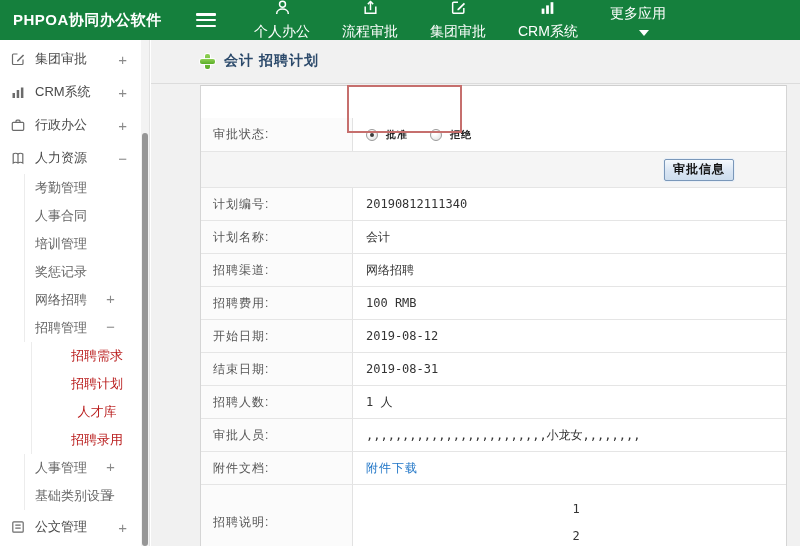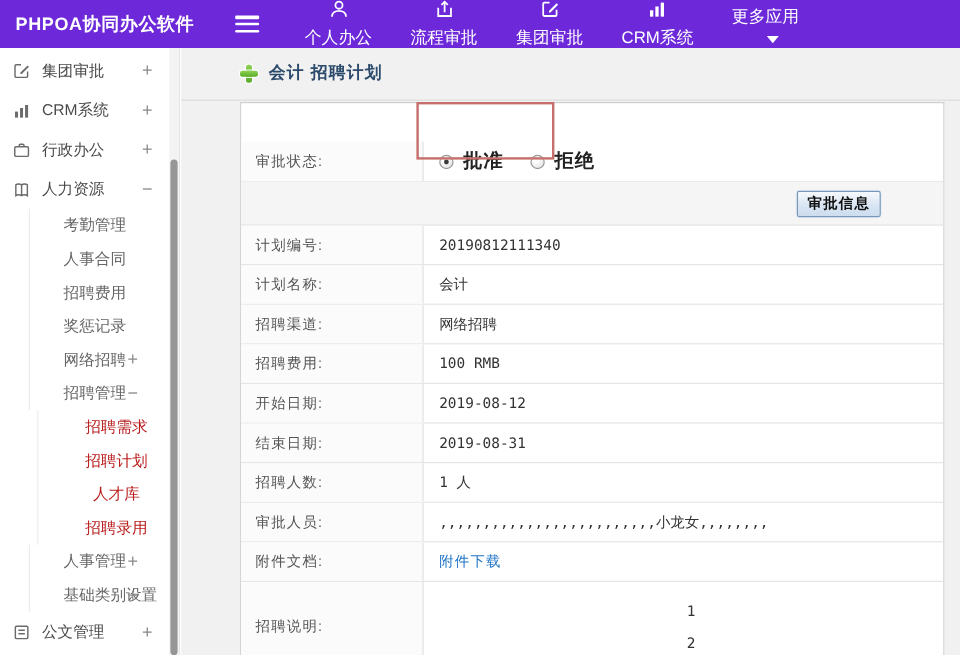--- a/index.html
+++ b/index.html
@@ -1,37 +1,37 @@
 <!DOCTYPE html>
 <html><head>
 <meta charset="utf-8">
 <style>
   * { margin:0; padding:0; box-sizing:border-box; }
   html,body { width:800px; height:546px; overflow:hidden; background:#fff;
     font-family:"Liberation Sans","DejaVu Sans",sans-serif; }
 
   
   .topnav { position:absolute; left:0; top:0; width:800px; height:40px;
-    background:#6d28d9; display:flex; align-items:center; color:#fff; z-index:30; }
+    background:#15803d; display:flex; align-items:center; color:#fff; z-index:30; }
   .logo { width:196px; padding-left:13px; font-size:15px; font-weight:600; letter-spacing:.5px; }
   .hamburger { width:20px; height:14px; display:flex; flex-direction:column; justify-content:space-between; cursor:pointer; margin-right:6px; }
   .hamburger i { display:block; height:2.5px; background:#fff; border-radius:1px; }
   .nav-item { display:flex; align-items:center; gap:7px; margin-left:32px; font-size:14px; cursor:pointer; white-space:nowrap;flex-direction:column; }
   .nav-item svg { display:block; }
   .caret { width:0; height:0; border-left:5px solid transparent; border-right:5px solid transparent;
     border-top:6px solid #fff; margin-left:12px; }
 
   
   .sidebar { position:absolute; left:0; top:40px; width:150px; height:506px;
     background:#fff; border-right:1px solid #e2e2e2; overflow:hidden; }
   .side-list { list-style:none; padding-top:2px; }
   .side-item { position:relative; display:flex; align-items:center; cursor:pointer; color:#4a4a4a; }
   .lvl0 { height:33px; padding-left:10px; font-size:13px; gap:9px; }
   .lvl0 svg { flex:0 0 auto; }
-  .lvl1 { height:28px; margin-left:24px; border-left:1px solid #ececec; padding-left:28px; font-size:13px; color:#666; }
+  .lvl1 { height:28px; margin-left:24px; border-left:1px solid #ececec; padding-left:10px; font-size:13px; color:#666;font-family:Liberation Mono, monospace; }
   .lvl2 { height:28px; margin-left:31px; border-left:1px solid #ececec; padding-left:13px; font-size:13px; color:#b91c1c;justify-content:center; }
   .toggle { position:absolute; top:50%; transform:translateY(-50%); font-size:15px; color:#8a8a8a; font-weight:400; }
   .lvl0 .toggle { right:22px; }
   .lvl1 .toggle { right:34px; }
   .sb-track { position:absolute; right:0; top:0; width:8px; height:506px; background:#f3f3f3; }
   .sb-thumb { position:absolute; right:1px; top:93px; width:6px; height:413px; background:#969696; border-radius:3px; cursor:grab; }
 
   
   .content { position:absolute; left:151px; top:40px; width:649px; height:506px;
     background:#f1f1f1; }
@@ -58,21 +58,21 @@
     padding-right:52px; border-bottom:1px solid #e5e5e5; }
   .approve-btn { min-width:66px; height:22px; padding:0 8px; font-size:12px; font-weight:bold; color:#111;
     background:linear-gradient(#f5f9fd,#d9e5f3 55%,#cdddee); border:1px solid #7a97b9; border-radius:2px;
     box-shadow:0 0 0 1px #e9f0f8; cursor:pointer; letter-spacing:1px;
     font-family:"Liberation Sans","DejaVu Sans",sans-serif;text-align:center; }
   .radio-group { display:flex; align-items:center; gap:8px; }
   .radio { width:12px; height:12px; border-radius:50%; border:1px solid #9a9a9a;
     background:radial-gradient(circle at 35% 30%,#fff 20%,#dcdcdc); position:relative; cursor:pointer; }
   .radio.selected::after { content:""; position:absolute; left:3px; top:3px; width:4px; height:4px;
     border-radius:50%; background:#3b3b3b; }
-  .radio-label { font-size:16px; color:#222; font-weight:bold; letter-spacing:1px; margin-right:14px; cursor:pointer; }
+  .radio-label { font-size:10px; color:#222; font-weight:bold; letter-spacing:1px; margin-right:14px; cursor:pointer; }
   .file-link { color:#2176c7; font-weight:normal; cursor:pointer; text-decoration:none; letter-spacing:1px; }
   .desc-lines { display:flex; flex-direction:column; justify-content:center; gap:13px; }
   .annotation-box { position:absolute; left:196px; top:45px; width:115px; height:48px;
     border:2px solid #c66f6d; z-index:20; pointer-events:none; }
 </style>
 </head>
 <body>
 
 <div class="topnav">
   <div class="logo">PHPOA协同办公软件</div>
@@ -165,21 +165,21 @@
       <span>人力资源</span>
       <span class="toggle">−</span>
     </li>
     <li class="side-item lvl1">
       <span>考勤管理</span>
     </li>
     <li class="side-item lvl1">
       <span>人事合同</span>
     </li>
     <li class="side-item lvl1">
-      <span>招聘费用</span>
+      <span>培训管理</span>
     </li>
     <li class="side-item lvl1">
       <span>奖惩记录</span>
     </li>
     <li class="side-item lvl1">
       <span>网络招聘</span>
       <span class="toggle">+</span>
     </li>
     <li class="side-item lvl1">
       <span>招聘管理</span>

